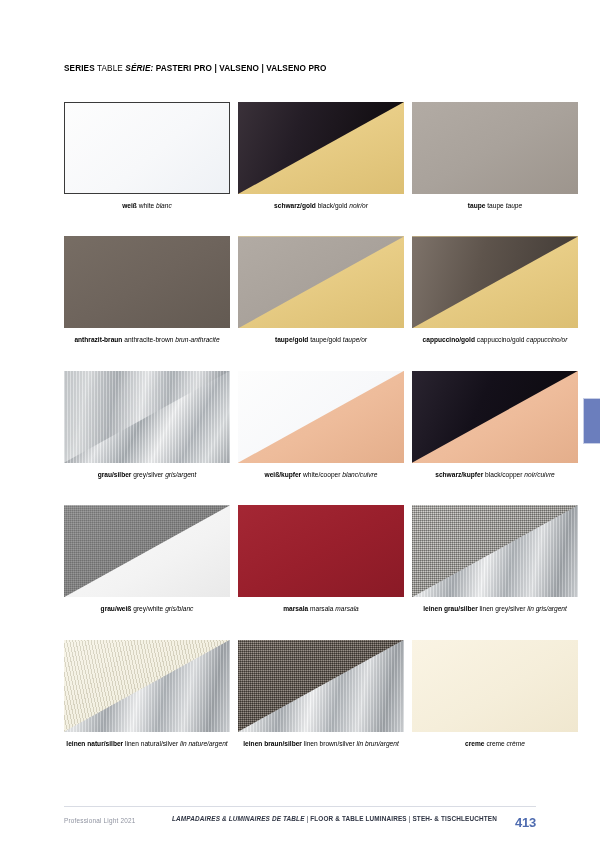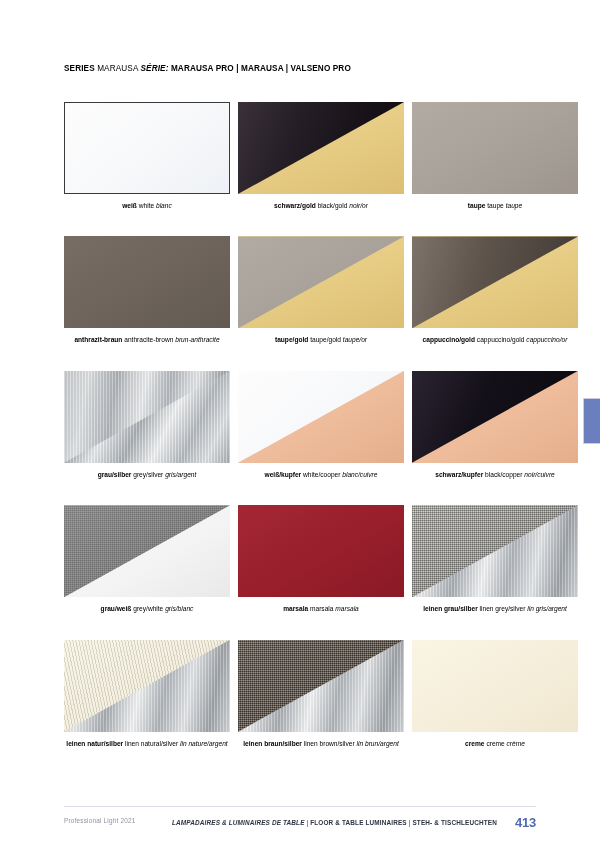--- a/index.html
+++ b/index.html
@@ -140,44 +140,44 @@
   .footer-left {
     position:absolute;
     left:64px; top:817px;
     font-size:6.4px;
     color:#8f93a0;
     letter-spacing:.2px;
   }
   .footer-right {
     position:absolute;
     right:64px; top:815px;
-    display:flex; align-items:center; gap:18px;
+    display:flex; align-items:flex-start; gap:18px;
     font-size:6.4px;
     color:#2d3342;
     white-space:nowrap;
   }
   .footer-right .crumbs { letter-spacing:.15px; }
   .footer-right .crumbs .i { font-style:italic; font-weight:bold; }
   .footer-right .crumbs .b { font-weight:bold; }
   .footer-right .pageno {
     font-size:13px; font-weight:bold;
     color:#4f6cb0;
     letter-spacing:-.2px;
   }
 </style>
 </head>
 <body>
 
 <div class="page">
 
   <div class="series-heading">
     <span class="b">SERIES</span>
-    <span class="r">MARAUSA</span>
+    <span class="r">TABLE</span>
     <span class="i">SÉRIE:</span>
-    <span class="b">MARAUSA PRO | MARAUSA | VALSENO PRO</span>
+    <span class="b">PASTERI PRO | VALSENO | VALSENO PRO</span>
   </div>
 
   <div class="grid">
 
     <div class="row">
       <div class="cell">
         <div class="swatch bordered flat-white"></div>
         <div class="caption">
           <span class="b">weiß</span>
           <span class="r">white</span>

